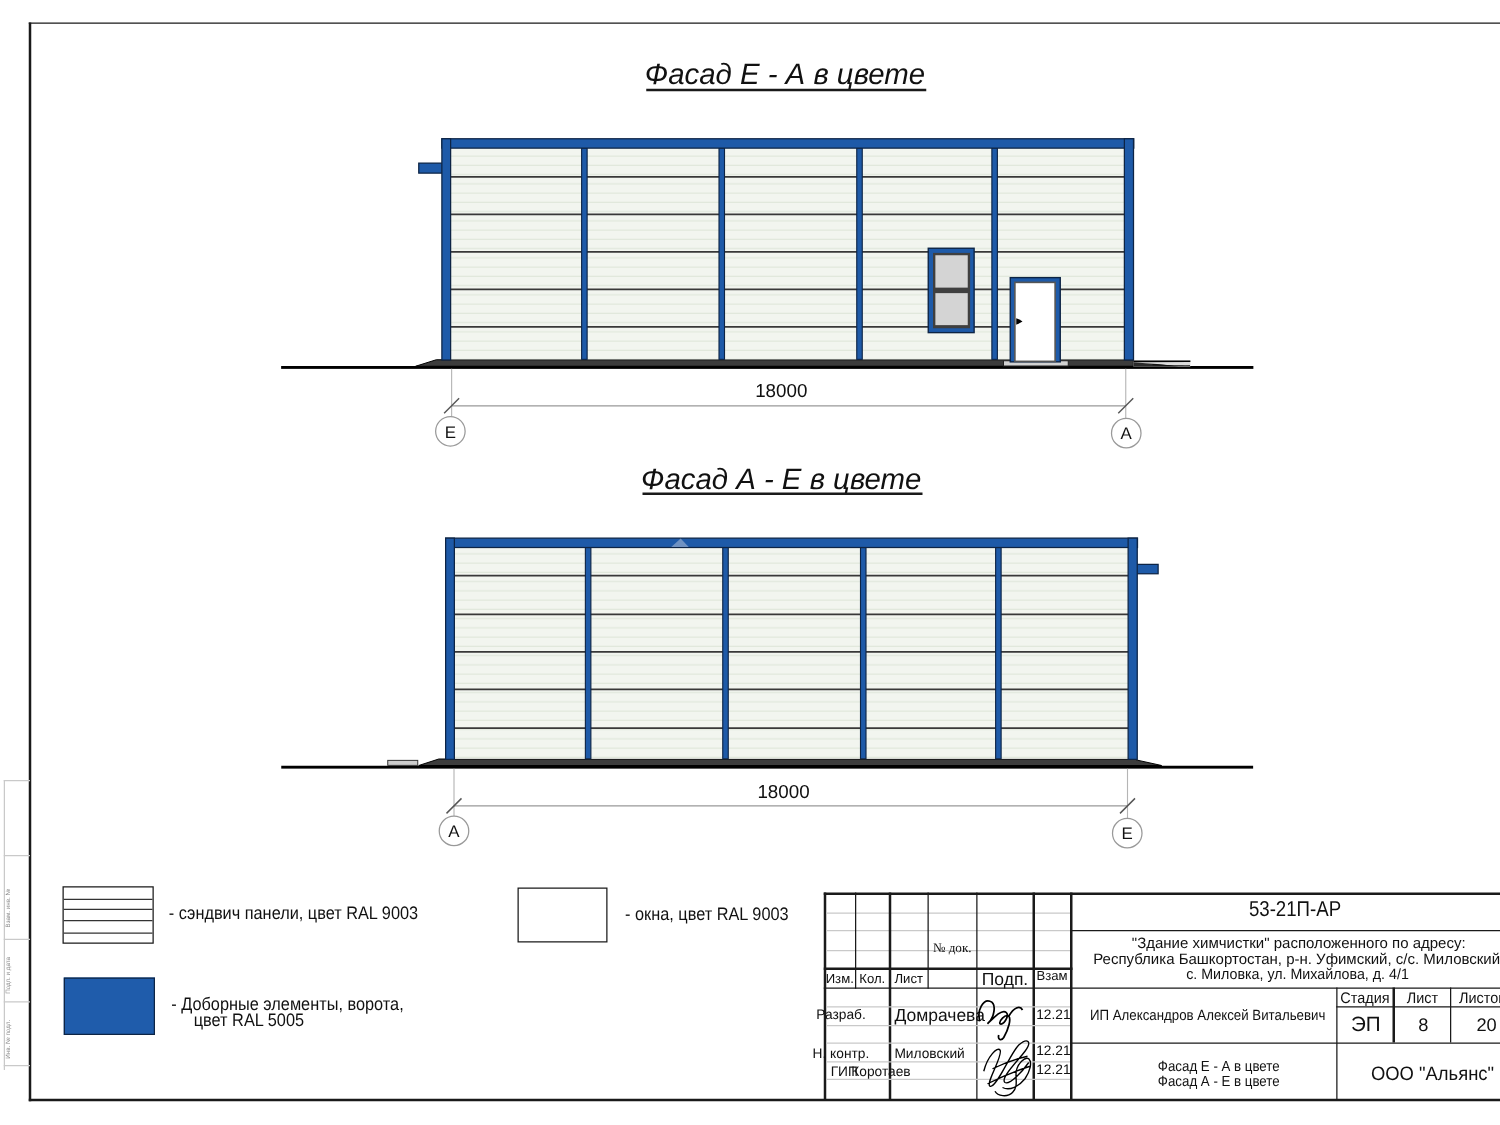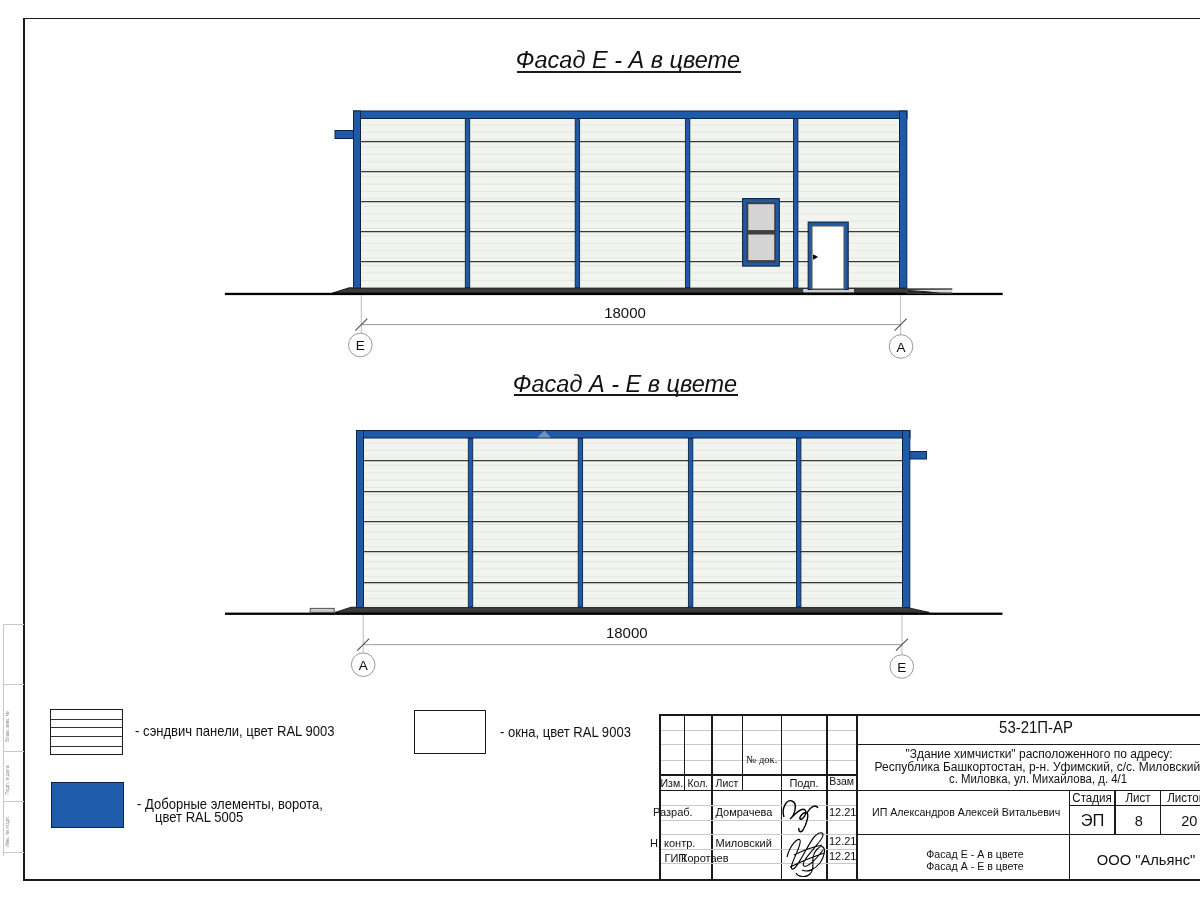--- a/index.html
+++ b/index.html
@@ -198,31 +198,31 @@
 <div class="hl" style="left:780.8px;top:714px;width:1.4px;height:166px;"></div>
 <div class="hl" style="left:826.3px;top:714px;width:1.4px;height:166px;"></div>
 
 <div class="hl" style="left:659.3px;top:774.3px;width:198.5px;height:1.4px;"></div>
 <div class="hl" style="left:659.3px;top:789.8px;width:540.7px;height:1.5px;"></div>
 
 <div class="t ctr" style="left:671.8px;top:782.6px;font-size:10.5px;">Изм.</div>
 <div class="t ctr" style="left:697.8px;top:782.6px;font-size:10.5px;">Кол.</div>
 <div class="t ctr" style="left:727px;top:782.6px;font-size:10.5px;">Лист</div>
 <div class="t ctr" style="left:761.8px;top:759px;font-size:10.5px;font-family:Liberation Serif, serif;">№ док.</div>
-<div class="t ctr" style="left:804px;top:782.6px;font-size:11px;">Подп.</div>
+<div class="t ctr" style="left:804px;top:782.6px;font-size:14px;">Подп.</div>
 <div class="t ctr" style="left:841.6px;top:780.8px;font-size:10.5px;">Взам</div>
 
 <div class="ll" style="left:660.9px;top:804.8px;width:195.3px;height:1px;"></div>
 <div class="ll" style="left:660.9px;top:819.7px;width:195.3px;height:1px;"></div>
 <div class="ll" style="left:660.9px;top:834.2px;width:195.3px;height:1px;"></div>
 <div class="ll" style="left:660.9px;top:848.6px;width:195.3px;height:1px;"></div>
 <div class="ll" style="left:660.9px;top:863.1px;width:195.3px;height:1px;"></div>
 
 <div class="t" style="left:653px;top:811.7px;font-size:11px;transform:translateY(-50%);">Разраб.</div>
-<div class="t" style="left:715.5px;top:812.3px;font-size:11px;transform:translateY(-50%);">Домрачева</div>
+<div class="t" style="left:715.5px;top:812.3px;font-size:14px;transform:translateY(-50%);">Домрачева</div>
 <div class="t ctr" style="left:842.7px;top:811.7px;font-size:11px;">12.21</div>
 <div class="t" style="left:650px;top:843.4px;font-size:11px;transform:translateY(-50%);">Н. контр.</div>
 <div class="t" style="left:715.5px;top:843.4px;font-size:11px;transform:translateY(-50%);">Миловский</div>
 <div class="t ctr" style="left:842.7px;top:840.7px;font-size:11px;">12.21</div>
 <div class="t" style="left:664.5px;top:857.6px;font-size:11px;transform:translateY(-50%);">ГИП</div>
 <div class="t" style="left:681px;top:857.6px;font-size:11px;transform:translateY(-50%);">Коротаев</div>
 <div class="t ctr" style="left:842.7px;top:855.9px;font-size:11px;">12.21</div>
 
 <svg class="abs" style="left:780px;top:795px;" width="50" height="85" viewBox="0 0 50 85">
   <path d="M4,22 C1,13 7,4 12,6 C18,8 15,20 10,24 C16,18 22,12 25,15 C28,18 22,26 20,24 C19,22 24,16 27,18 C29,20 27,28 23,35 C21,38 18,37 19,33 M27,18 C31,11 36,9 38,13" fill="none" stroke="#000" stroke-width="1.4"></path>

